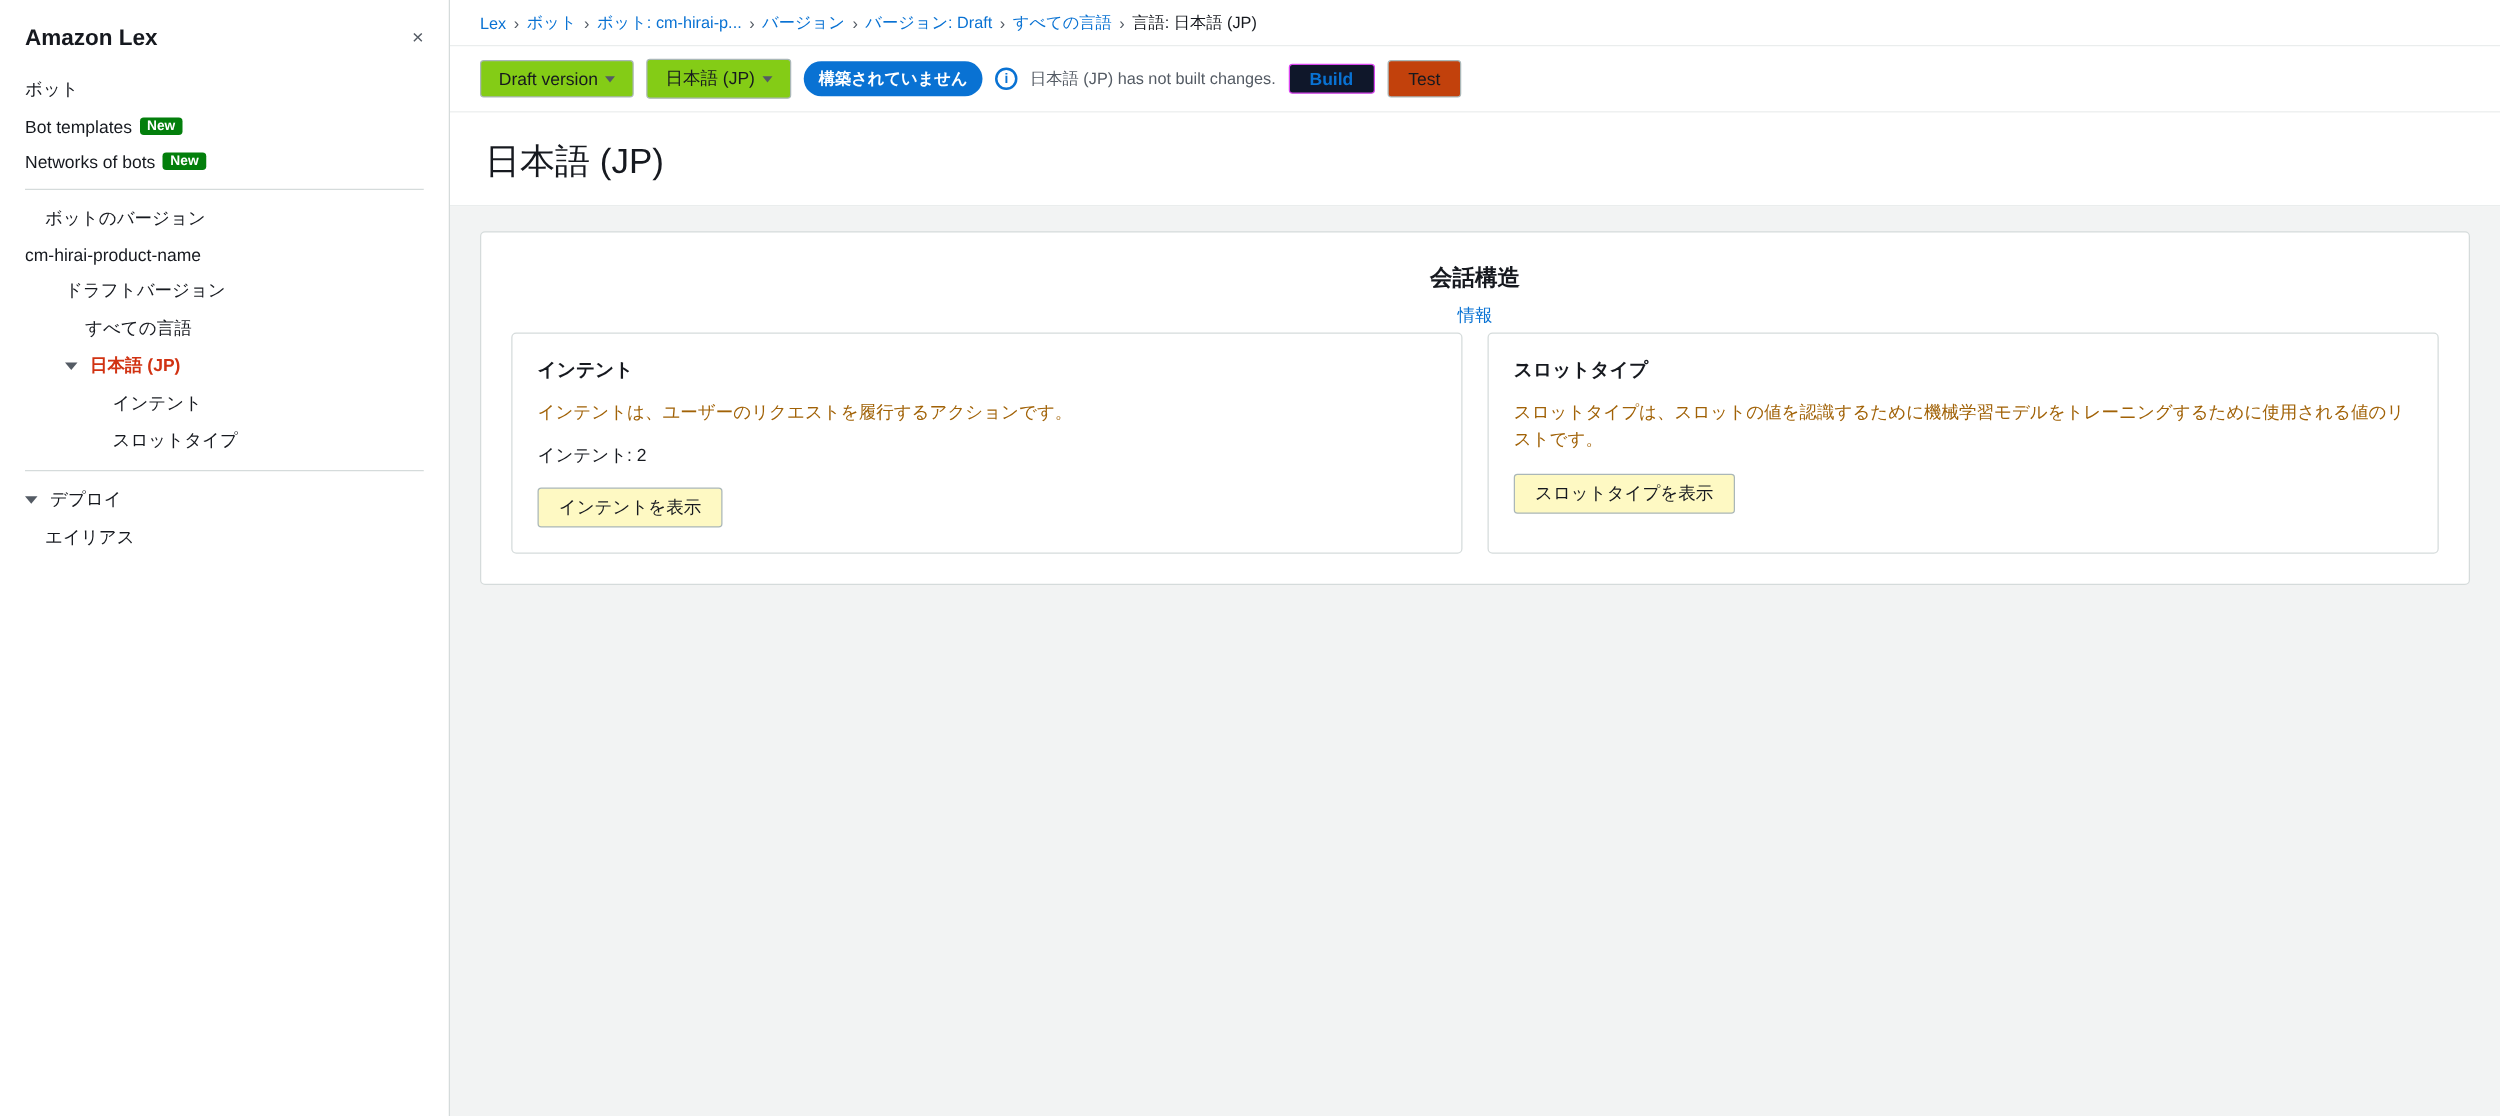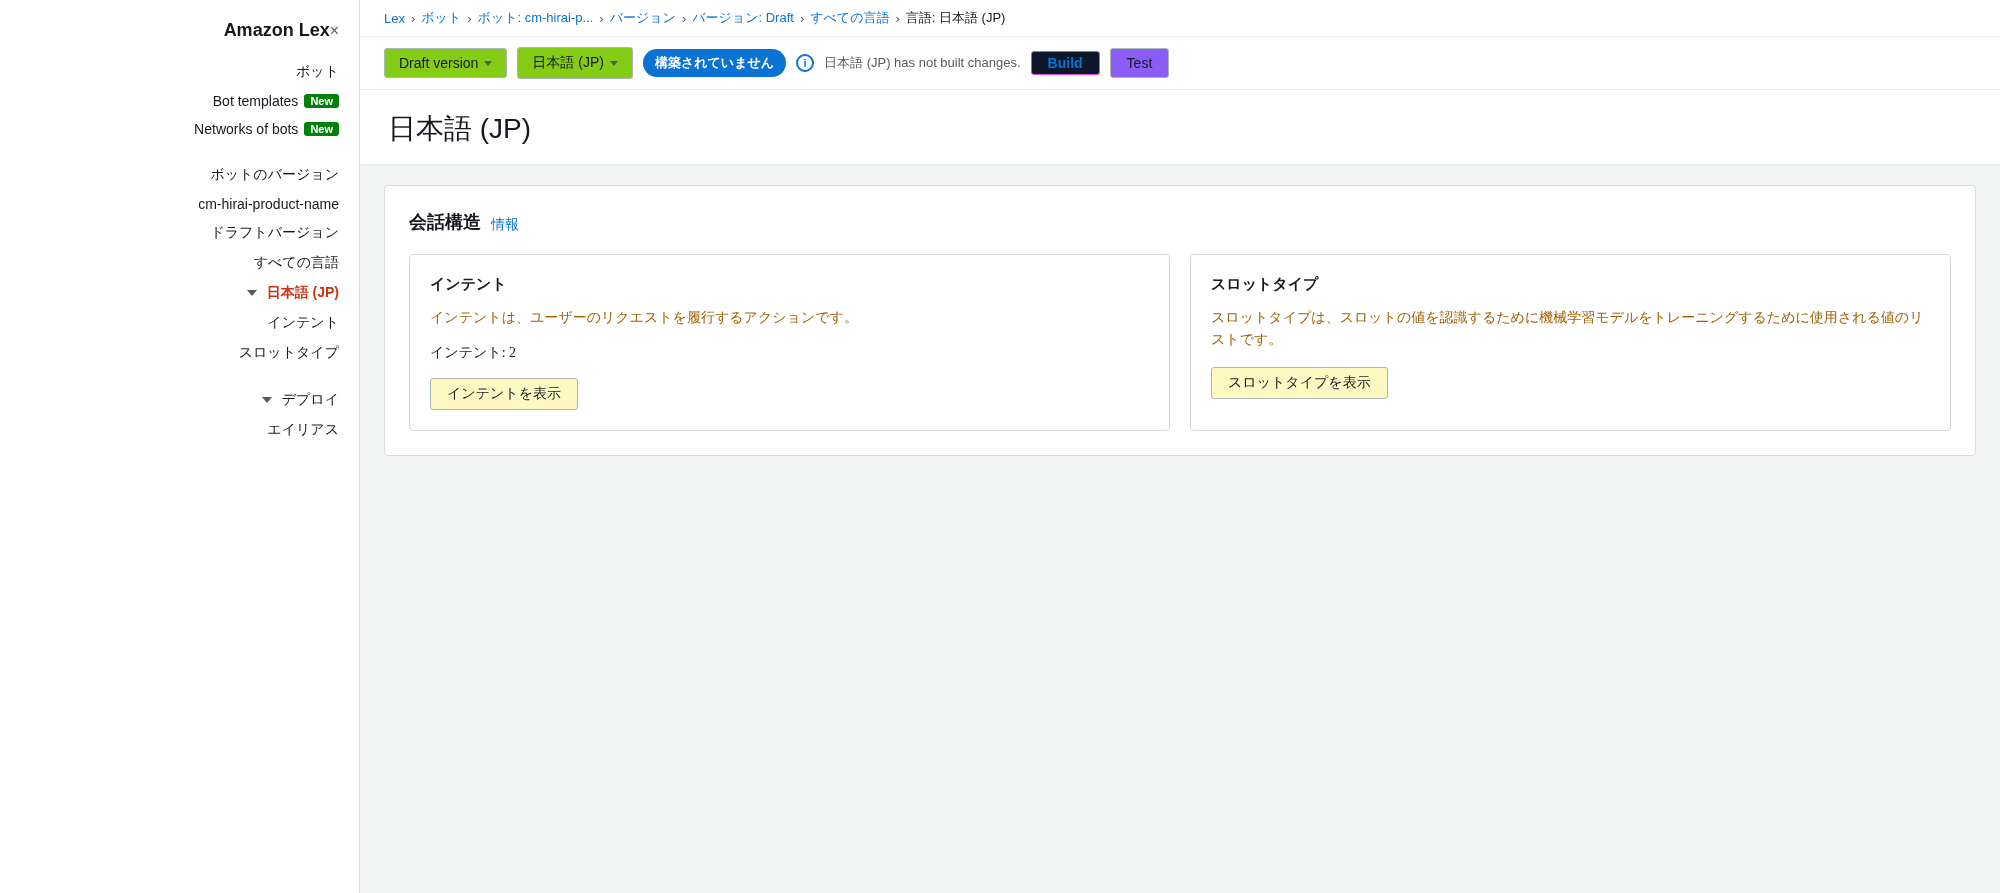--- a/index.html
+++ b/index.html
@@ -8,21 +8,20 @@
     
     #sidebar {
       width: 360px;
       min-width: 360px;
       border-right: 1px solid #d5dbdb;
       background: #fff;
       padding: 20px 0;
       display: flex;
       flex-direction: column;
       overflow-y: auto;
-      align-items: flex-end;
     }
     .sidebar-header {
       display: flex;
       align-items: center;
       justify-content: space-between;
       padding: 0 20px 16px 20px;
     }
     .sidebar-header-title {
       font-size: 18px;
       font-weight: 700;
@@ -129,21 +128,21 @@
       background: #0f172a;
       color: #0972d3;
       cursor: pointer;
       font-size: 14px;
       font-weight: 600;
     }
     .btn-normal {
       padding: 6px 16px;
       border: 1px solid #aab7b8;
       border-radius: 3px;
-      background: #8b5cf6;
+      background: #c2410c;
       color: #16191f;
       cursor: pointer;
       font-size: 14px;
     }
     .status-badge {
       background: #0972d3;
       color: #fff;
       padding: 5px 12px;
       border-radius: 20px;
       font-size: 13px;
@@ -199,23 +198,24 @@
       background: #fff;
       border: 1px solid #d5dbdb;
       border-radius: 4px;
       padding: 24px;
     }
     .card-section-title {
       font-size: 18px;
       font-weight: 700;
       color: #16191f;
       display: flex;
-      align-items: flex-end;
+      align-items: center;
       gap: 10px;
-      margin-bottom: 20px;
+      margin-bottom: 4px;
+      flex-direction: column;
     }
     .info-link {
       color: #0972d3;
       font-size: 14px;
       font-weight: 400;
       cursor: pointer;
     }
     .card-grid {
       display: grid;
       grid-template-columns: 1fr 1fr;
@@ -236,21 +236,20 @@
     .card-col-desc {
       font-size: 14px;
       color: #a16207;
       line-height: 1.6;
       margin-bottom: 16px;
     }
     .card-col-count {
       font-size: 14px;
       color: #16191f;
       margin-bottom: 16px;
-      font-family: Liberation Serif, serif;
     }
     .btn-view {
       padding: 6px 16px;
       border: 1px solid #aab7b8;
       border-radius: 3px;
       background: #fef9c3;
       color: #16191f;
       cursor: pointer;
       font-size: 14px;
     }

